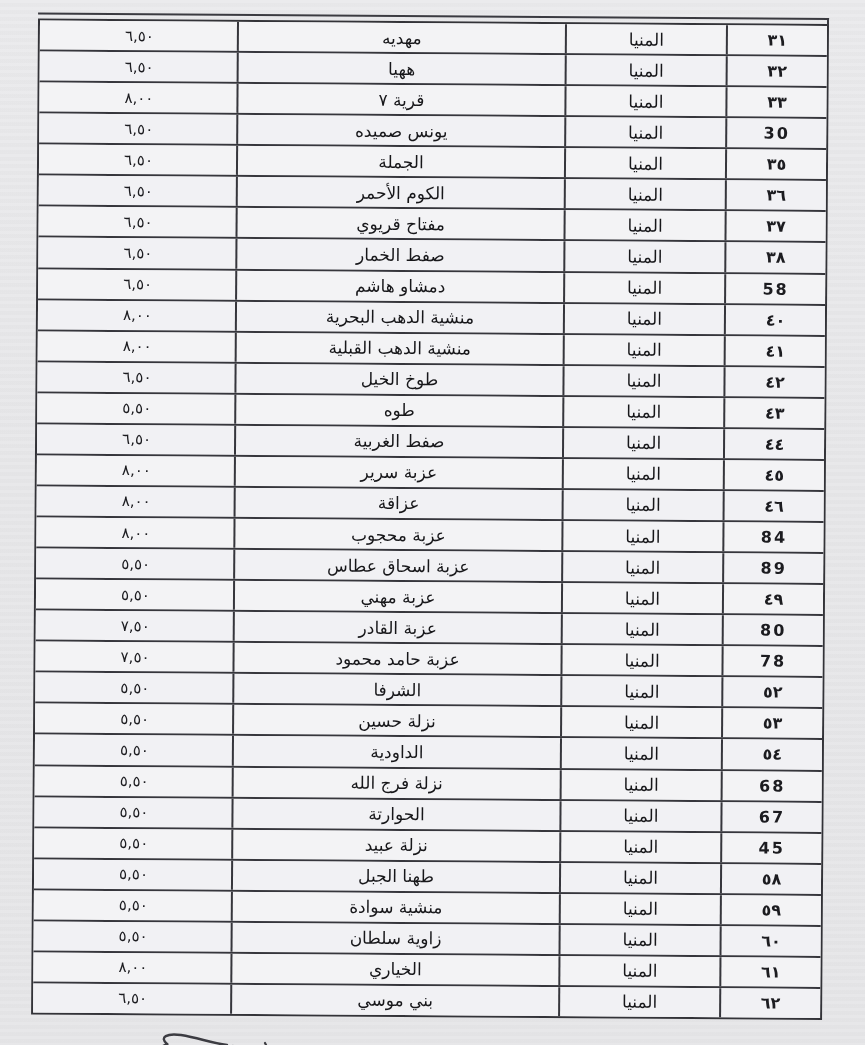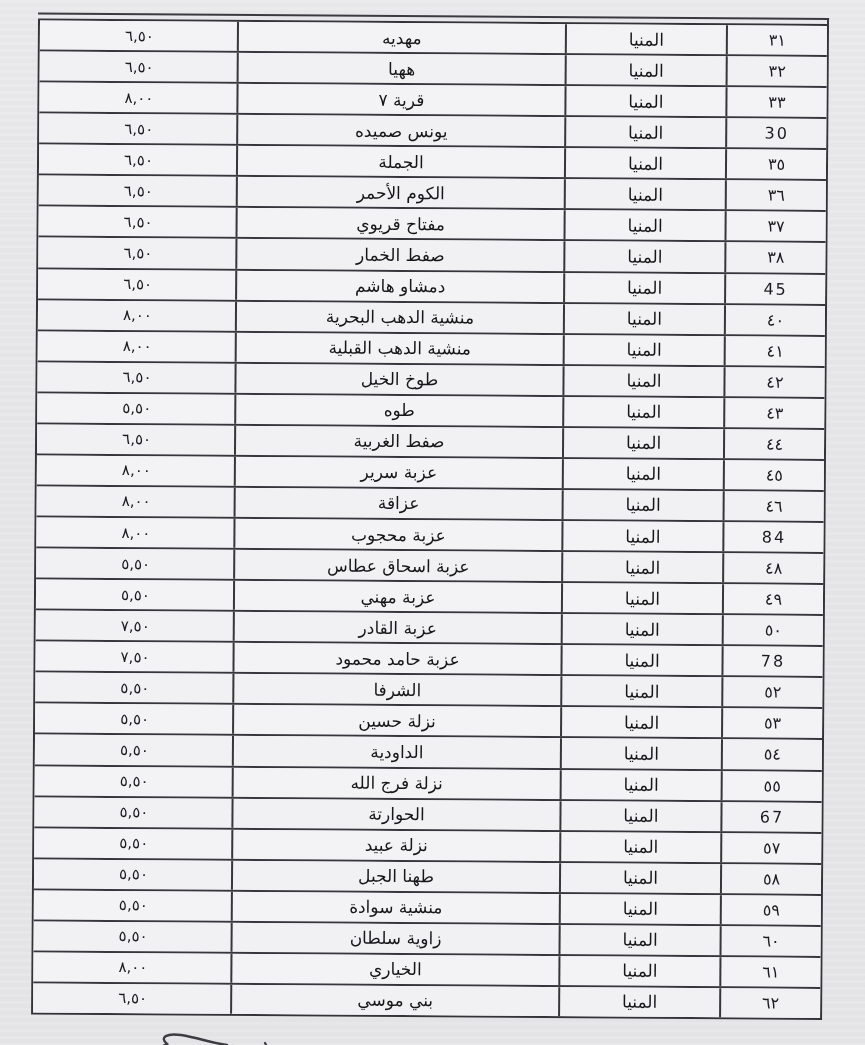--- a/index.html
+++ b/index.html
@@ -83,20 +83,21 @@
     box-sizing: border-box;
     overflow: hidden;
     white-space: nowrap;
   }
   .c-no {
     width: 101px;
     border-left: 2px solid #36363c;
     font-size: 16px;
     letter-spacing: 2px;
     color: #1c1c20;
+    font-weight: bold;
   }
   .c-gov {
     width: 161px;
     border-left: 2px solid #36363c;
     font-size: 17px;
   }
   .c-name {
     width: 328px;
     border-left: 2px solid #36363c;
     font-size: 17px;
@@ -186,21 +187,21 @@
     <div class="cell c-name">مفتاح قريوي</div>
     <div class="cell c-val">٦,٥٠</div>
   </div>
       <div class="t-row">
     <div class="cell c-no">٣٨</div>
     <div class="cell c-gov">المنيا</div>
     <div class="cell c-name">صفط الخمار</div>
     <div class="cell c-val">٦,٥٠</div>
   </div>
       <div class="t-row">
-    <div class="cell c-no">45</div>
+    <div class="cell c-no">58</div>
     <div class="cell c-gov">المنيا</div>
     <div class="cell c-name">دمشاو هاشم</div>
     <div class="cell c-val">٦,٥٠</div>
   </div>
       <div class="t-row">
     <div class="cell c-no">٤٠</div>
     <div class="cell c-gov">المنيا</div>
     <div class="cell c-name">منشية الدهب البحرية</div>
     <div class="cell c-val">٨,٠٠</div>
   </div>
@@ -240,33 +241,33 @@
     <div class="cell c-name">عزاقة</div>
     <div class="cell c-val">٨,٠٠</div>
   </div>
       <div class="t-row">
     <div class="cell c-no">84</div>
     <div class="cell c-gov">المنيا</div>
     <div class="cell c-name">عزبة محجوب</div>
     <div class="cell c-val">٨,٠٠</div>
   </div>
       <div class="t-row">
-    <div class="cell c-no">٤٨</div>
+    <div class="cell c-no">89</div>
     <div class="cell c-gov">المنيا</div>
     <div class="cell c-name">عزبة اسحاق عطاس</div>
     <div class="cell c-val">٥,٥٠</div>
   </div>
       <div class="t-row">
     <div class="cell c-no">٤٩</div>
     <div class="cell c-gov">المنيا</div>
     <div class="cell c-name">عزبة مهني</div>
     <div class="cell c-val">٥,٥٠</div>
   </div>
       <div class="t-row">
-    <div class="cell c-no">٥٠</div>
+    <div class="cell c-no">80</div>
     <div class="cell c-gov">المنيا</div>
     <div class="cell c-name">عزبة القادر</div>
     <div class="cell c-val">٧,٥٠</div>
   </div>
       <div class="t-row">
     <div class="cell c-no">78</div>
     <div class="cell c-gov">المنيا</div>
     <div class="cell c-name">عزبة حامد محمود</div>
     <div class="cell c-val">٧,٥٠</div>
   </div>
@@ -282,33 +283,33 @@
     <div class="cell c-name">نزلة حسين</div>
     <div class="cell c-val">٥,٥٠</div>
   </div>
       <div class="t-row">
     <div class="cell c-no">٥٤</div>
     <div class="cell c-gov">المنيا</div>
     <div class="cell c-name">الداودية</div>
     <div class="cell c-val">٥,٥٠</div>
   </div>
       <div class="t-row">
-    <div class="cell c-no">٥٥</div>
+    <div class="cell c-no">68</div>
     <div class="cell c-gov">المنيا</div>
     <div class="cell c-name">نزلة فرج الله</div>
     <div class="cell c-val">٥,٥٠</div>
   </div>
       <div class="t-row">
     <div class="cell c-no">67</div>
     <div class="cell c-gov">المنيا</div>
     <div class="cell c-name">الحوارتة</div>
     <div class="cell c-val">٥,٥٠</div>
   </div>
       <div class="t-row">
-    <div class="cell c-no">٥٧</div>
+    <div class="cell c-no">45</div>
     <div class="cell c-gov">المنيا</div>
     <div class="cell c-name">نزلة عبيد</div>
     <div class="cell c-val">٥,٥٠</div>
   </div>
       <div class="t-row">
     <div class="cell c-no">٥٨</div>
     <div class="cell c-gov">المنيا</div>
     <div class="cell c-name">طهنا الجبل</div>
     <div class="cell c-val">٥,٥٠</div>
   </div>

